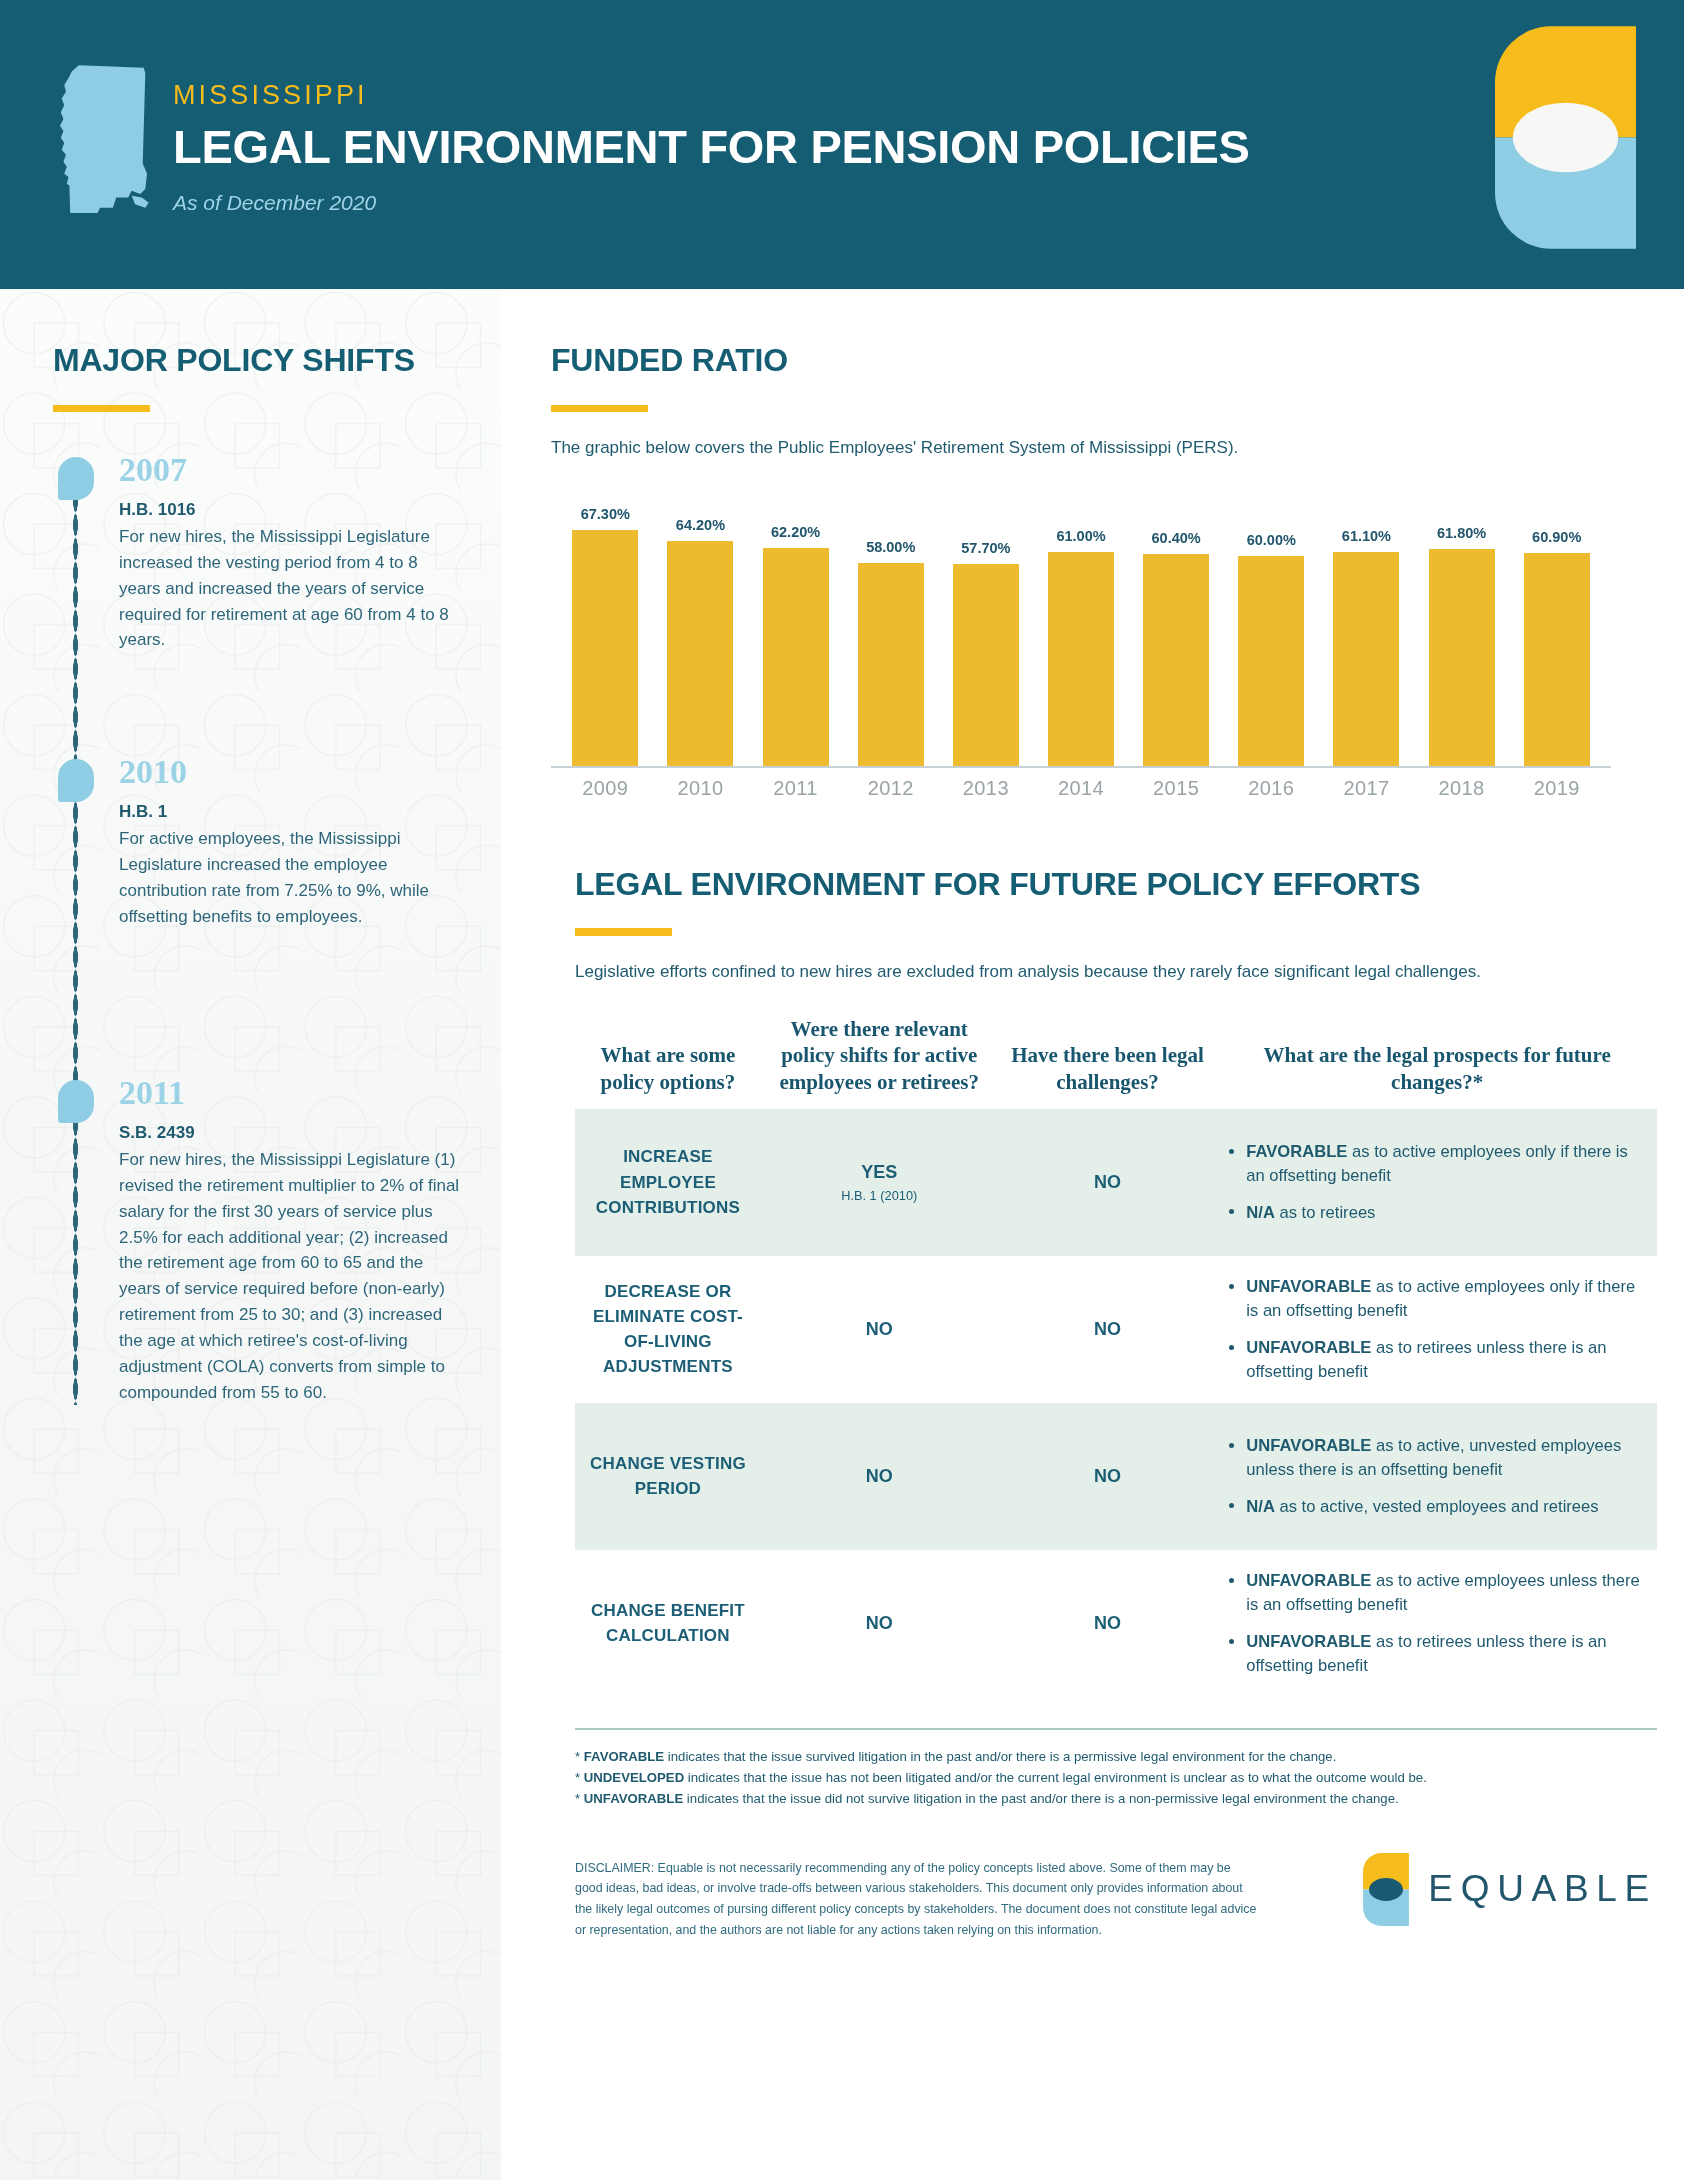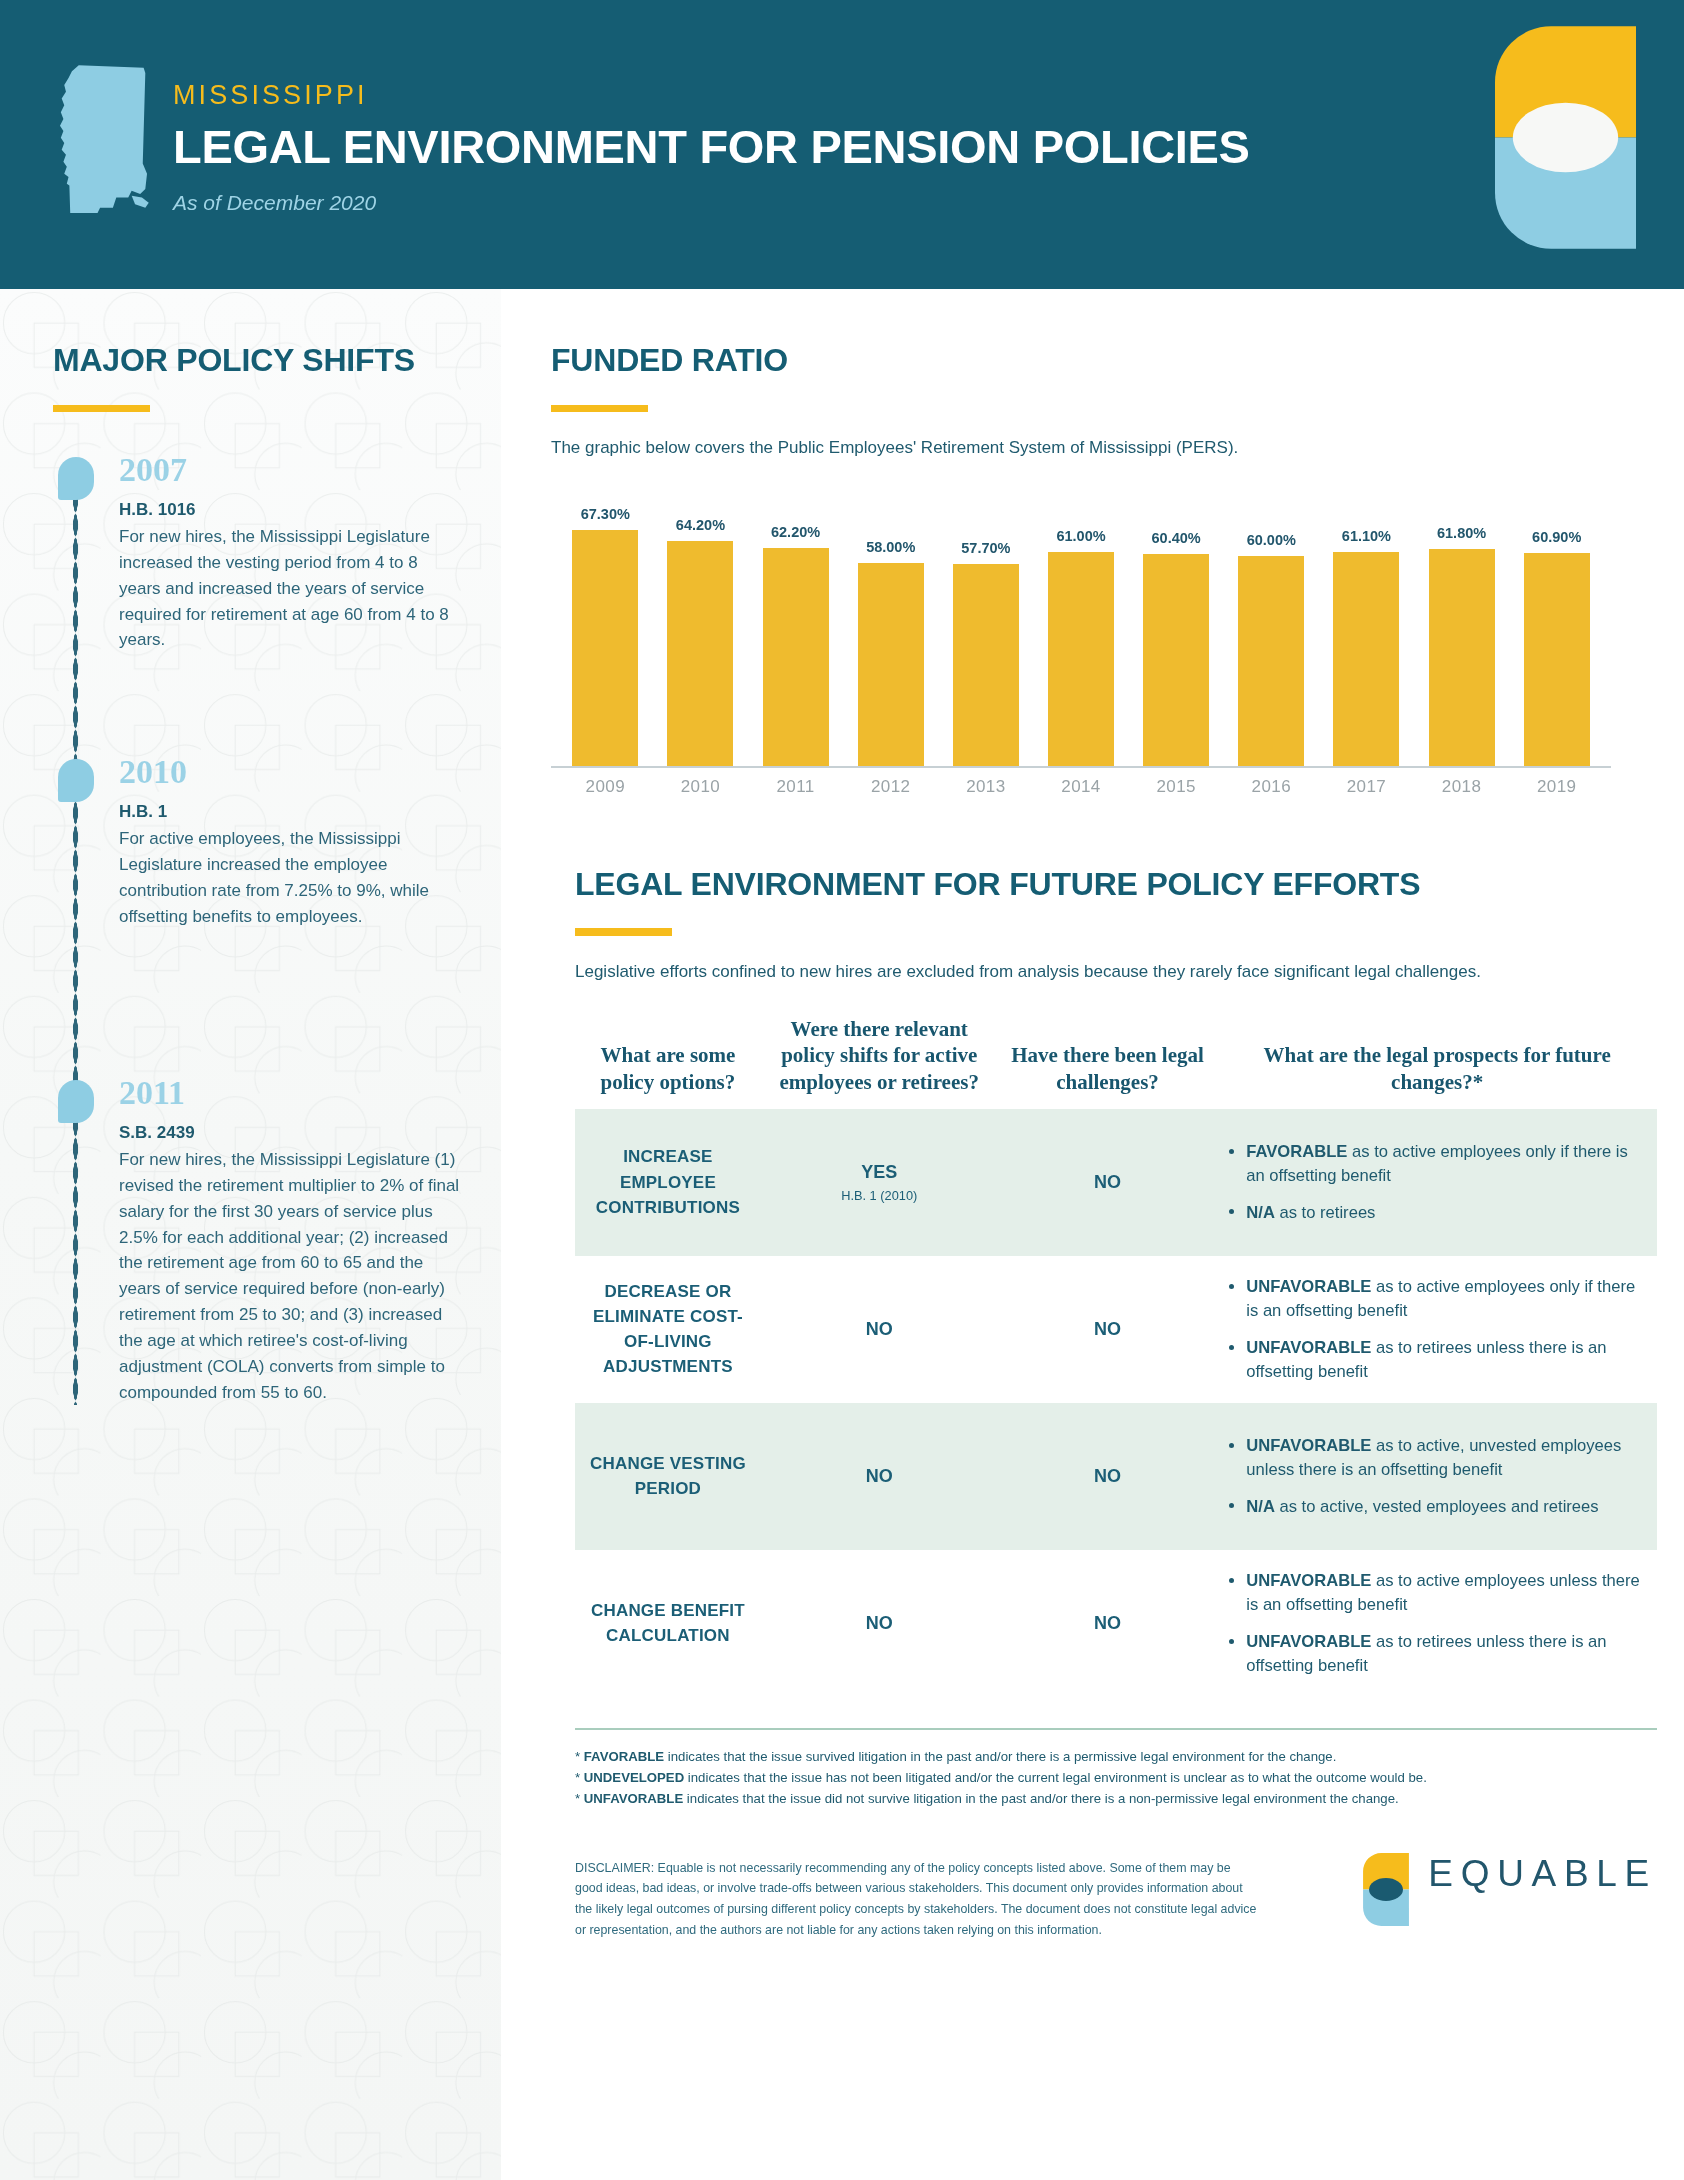--- a/index.html
+++ b/index.html
@@ -162,21 +162,21 @@
     font-size: 14.5px; font-weight: 700; color: #22566c;
     margin-bottom: 7.7px; white-space: nowrap;
     font-family: "Liberation Sans Narrow", "Liberation Sans", sans-serif;
   }
   .bar-rect { width: 66px; background: #efbb2e; }
   .chart-axis {
     display: flex; justify-content: space-between; padding: 0 15.3px; margin-top: 9.4px;
   }
   .axis-tick {
     width: 78px; text-align: center;
-    font-size: 17px; color: #9aa3a7; letter-spacing: 0.4px;
+    font-size: 20px; color: #9aa3a7; letter-spacing: 0.4px;
     font-family: "Liberation Sans Narrow", "Liberation Sans", sans-serif;
   }
 
   
   .legal-section { margin-top: 73px; margin-left: 24px; }
   .tbl { width: 1082px; margin-top: 34px; }
   .tbl-head { display: flex; align-items: flex-end; padding-bottom: 13.6px; }
   .th {
     font-family: "Liberation Serif", serif;
     font-size: 21px; font-weight: 700; color: #18566e;
@@ -226,21 +226,21 @@
     font-family: "Liberation Sans Narrow", "Liberation Sans", sans-serif;
   }
   .footnotes .kw { font-weight: 700; }
 
   .footer-row { display: flex; align-items: flex-start; margin-top: 48px; width: 1082px; }
   .disclaimer {
     width: 729px;
     font-size: 12.4px; line-height: 1.66; color: #2f6a7e;
     font-family: "Liberation Sans Narrow", "Liberation Sans", sans-serif;
   }
-  .eq-logo { display: flex; align-items: flex-start; margin-left: 106px; margin-top: -5.1px; }
+  .eq-logo { display: flex; align-items: center; margin-left: 106px; margin-top: -5.1px; }
   .eq-word {
     margin-left: 19px;
     font-size: 37px; letter-spacing: 7.7px; color: #22566c; font-weight: 400;
     font-family: "Liberation Sans Narrow", "Liberation Sans", sans-serif;
   }
 </style>
 </head>
 <body>
 
 <div class="page">

